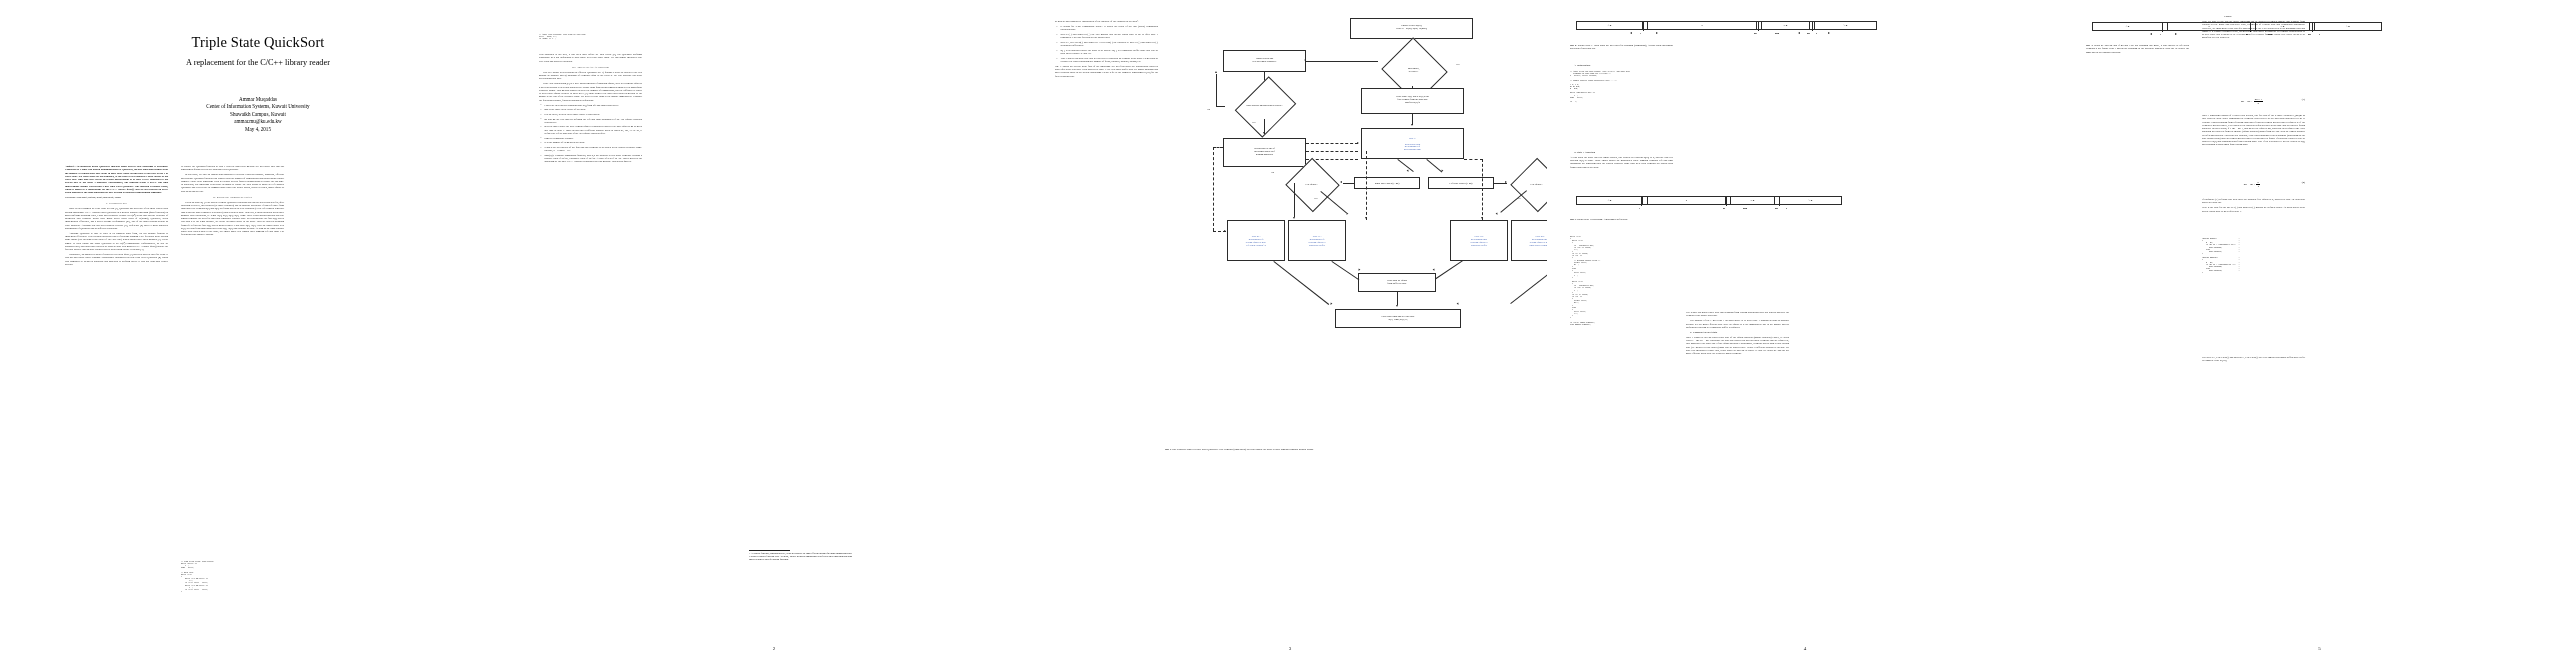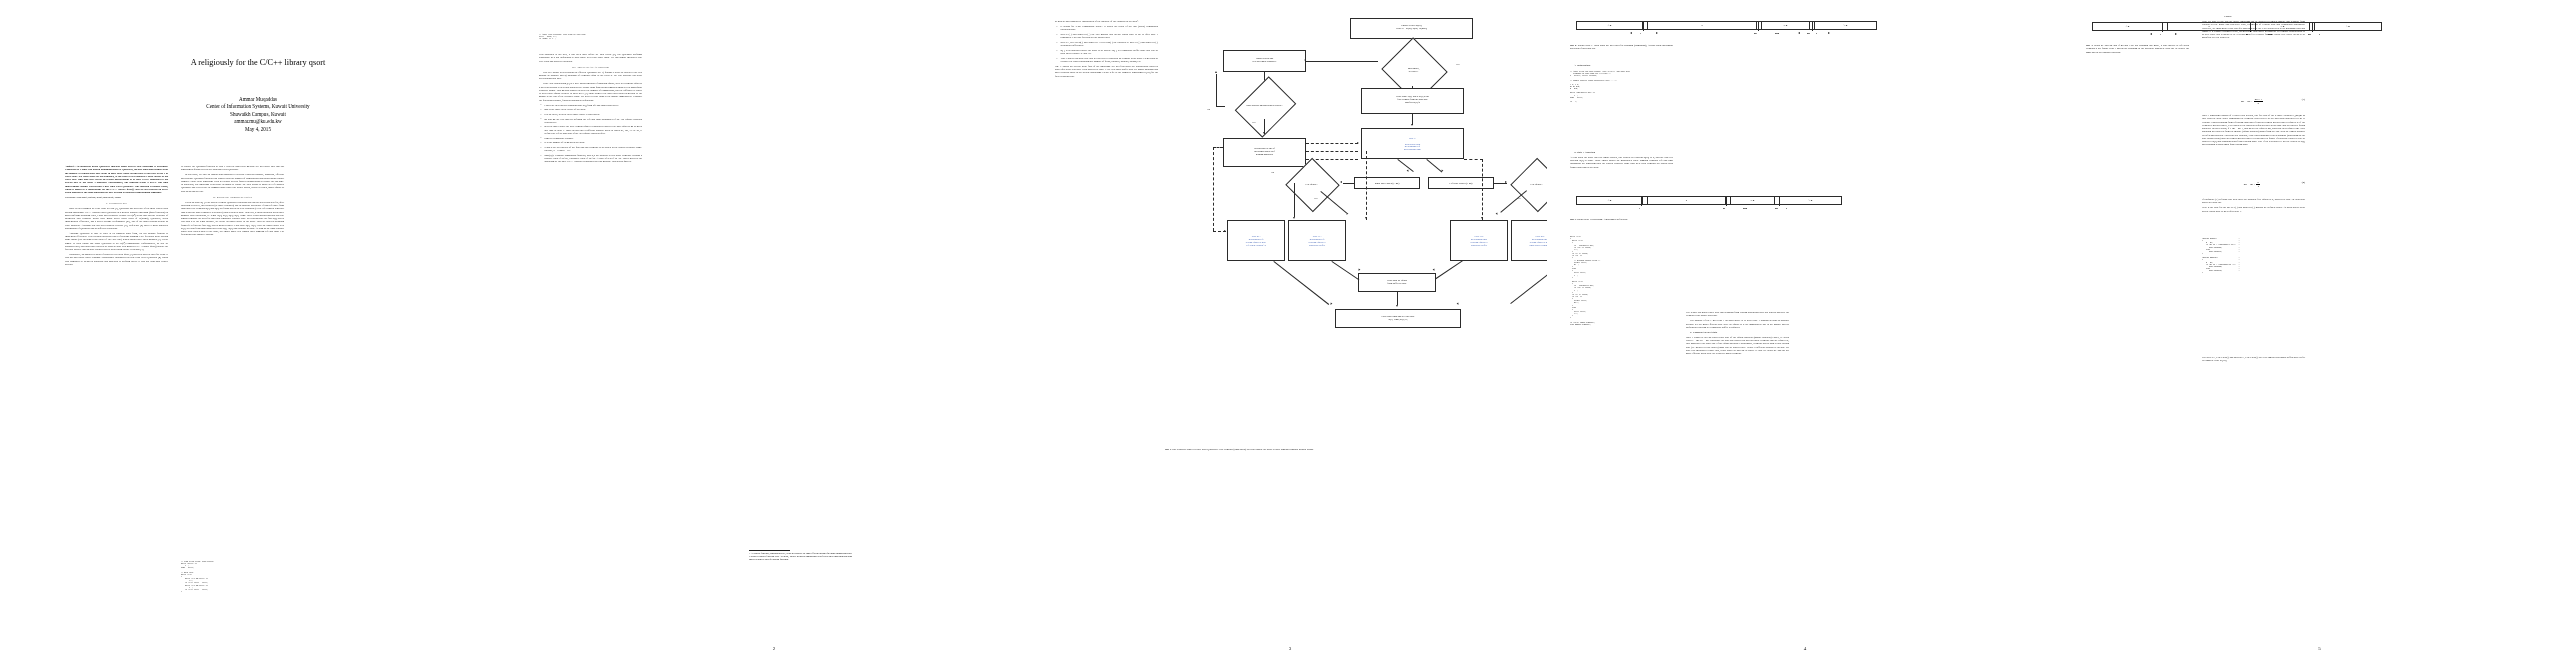--- a/index.html
+++ b/index.html
@@ -86,21 +86,22 @@
   .frac .den{display:block;padding:0 1.1px;}
 </style>
 </head>
 <body>
 
 <div class="sheet">
 
 <div class="page" id="page1">
  <div class="page-inner">
 
-  <div class="subtitle" style="top:58px;">A religiously for the C/C++ library qsort</div>
+  <div class="title" style="top:34px;">Triple State QuickSort</div>
+  <div class="subtitle" style="top:58px;">A replacement for the C/C++ library reader</div>
 
   <div class="authorblk" style="top:96px;">
     <div>Ammar Muqaddas</div>
     <div>Center of Information Systems, Kuwait University</div>
     <div>Shuwaikh Campus, Kuwait</div>
     <div>ammar.mu@ku.edu.kw</div>
     <div>May 4, 2015</div>
   </div>
 
   <div class="col" style="left:65px;top:165px;width:103px;height:461px;">

